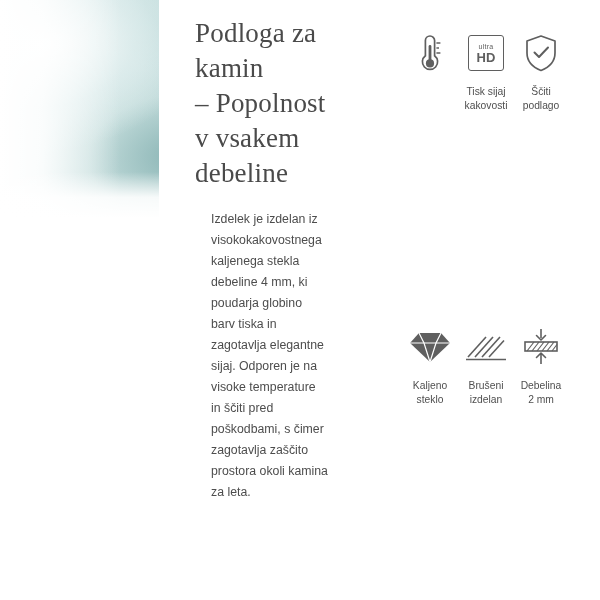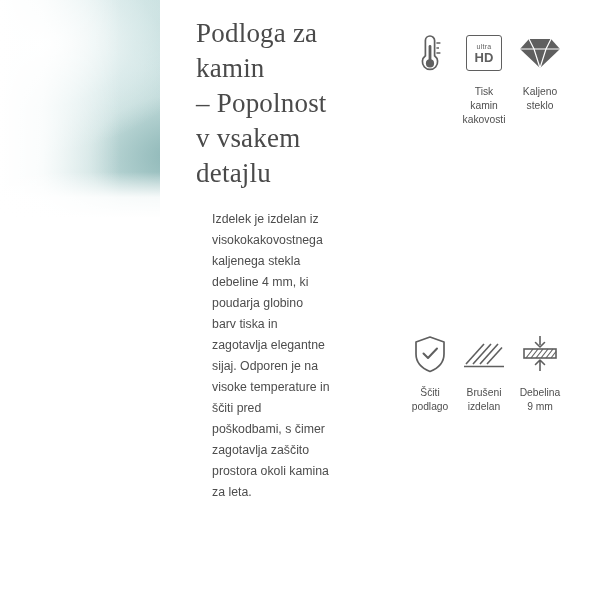--- a/index.html
+++ b/index.html
@@ -187,21 +187,21 @@
     <div class="sparkle" style="left:520px; top:192px;">
       <svg width="14" height="14" viewBox="0 0 14 14">
         <path d="M7 0 L7.9 6.1 L14 7 L7.9 7.9 L7 14 L6.1 7.9 L0 7 L6.1 6.1 Z" fill="#ffffff" opacity="0.9"></path>
       </svg>
     </div>
   </div>
 
   <div class="content">
     <h1 class="title">
       <span class="line">Podloga za kamin</span>
-      <span class="line">– Popolnost v vsakem detajlu</span>
+      <span class="line">– Popolnost v vsakem debeline</span>
     </h1>
     <p class="body">Izdelek je izdelan iz visokokakovostnega kaljenega stekla debeline 4 mm, ki poudarja globino barv tiska in zagotavlja elegantne sijaj. Odporen je na visoke temperature in ščiti pred poškodbami, s čimer zagotavlja zaščito prostora okoli kamina za leta.</p>
   </div>
 
   <div class="features">
 
     <div class="feature">
       <div class="feature-icon">
         <svg width="34" height="44" viewBox="0 0 34 44">
           <path d="M17 5 a4.6 4.6 0 0 1 4.6 4.6 v15.2 a7.6 7.6 0 1 1 -9.2 0 v-15.2 A4.6 4.6 0 0 1 17 5 z" fill="none" stroke="#5f5f5f" stroke-width="1.7"></path>
@@ -214,42 +214,42 @@
       </div>
     </div>
 
     <div class="feature">
       <div class="feature-icon">
         <div class="ultrahd">
           <span class="u1">ultra</span>
           <span class="u2">HD</span>
         </div>
       </div>
-      <div class="feature-label">Tisk kamin kakovosti</div>
+      <div class="feature-label">Tisk sijaj kakovosti</div>
+    </div>
+
+    <div class="feature">
+      <div class="feature-icon">
+        <svg width="40" height="44" viewBox="0 0 40 44">
+          <path d="M20 5 L34 10 V22 C34 31 27.5 36.5 20 39.5 C12.5 36.5 6 31 6 22 V10 Z" fill="none" stroke="#5f5f5f" stroke-width="1.7" stroke-linejoin="round"></path>
+          <path d="M13.5 21.5 L18 26 L27 16.5" fill="none" stroke="#5f5f5f" stroke-width="2" stroke-linecap="round" stroke-linejoin="round"></path>
+        </svg>
+      </div>
+      <div class="feature-label">Ščiti podlago</div>
     </div>
 
     <div class="feature">
       <div class="feature-icon">
         <svg width="44" height="40" viewBox="0 0 44 40">
           <path d="M11 6 H33 L42 16 L22 35 L2 16 Z" fill="#5f5f5f"></path>
           <path d="M11 6 L16 16 L22 35 L28 16 L33 6" fill="none" stroke="#ffffff" stroke-width="1.2"></path>
           <path d="M2 16 H42" fill="none" stroke="#ffffff" stroke-width="1.2"></path>
         </svg>
       </div>
       <div class="feature-label">Kaljeno steklo</div>
-    </div>
-
-    <div class="feature">
-      <div class="feature-icon">
-        <svg width="40" height="44" viewBox="0 0 40 44">
-          <path d="M20 5 L34 10 V22 C34 31 27.5 36.5 20 39.5 C12.5 36.5 6 31 6 22 V10 Z" fill="none" stroke="#5f5f5f" stroke-width="1.7" stroke-linejoin="round"></path>
-          <path d="M13.5 21.5 L18 26 L27 16.5" fill="none" stroke="#5f5f5f" stroke-width="2" stroke-linecap="round" stroke-linejoin="round"></path>
-        </svg>
-      </div>
-      <div class="feature-label">Ščiti podlago</div>
     </div>
 
     <div class="feature">
       <div class="feature-icon">
         <svg width="44" height="32" viewBox="0 0 44 32">
           <line x1="4" y1="26" x2="22" y2="6" stroke="#5f5f5f" stroke-width="1.6"></line>
           <line x1="11" y1="26" x2="29" y2="6" stroke="#5f5f5f" stroke-width="1.6"></line>
           <line x1="18" y1="26" x2="36" y2="6" stroke="#5f5f5f" stroke-width="1.6"></line>
           <line x1="25" y1="26" x2="40" y2="9.5" stroke="#5f5f5f" stroke-width="1.6"></line>
           <line x1="2" y1="28.5" x2="42" y2="28.5" stroke="#5f5f5f" stroke-width="1.6"></line>
@@ -269,17 +269,17 @@
             <line x1="12" y1="25" x2="19" y2="16"></line>
             <line x1="17" y1="25" x2="24" y2="16"></line>
             <line x1="22" y1="25" x2="29" y2="16"></line>
             <line x1="27" y1="25" x2="34" y2="16"></line>
             <line x1="32" y1="25" x2="37" y2="18.5"></line>
           </g>
           <path d="M16.5 31.5 L21 27 L25.5 31.5" fill="none" stroke="#5f5f5f" stroke-width="1.6" stroke-linecap="round" stroke-linejoin="round"></path>
           <line x1="21" y1="29" x2="21" y2="38" stroke="#5f5f5f" stroke-width="1.6"></line>
         </svg>
       </div>
-      <div class="feature-label">Debelina 9 mm</div>
+      <div class="feature-label">Debelina 2 mm</div>
     </div>
 
   </div>
 </div>
 
 </body></html>

